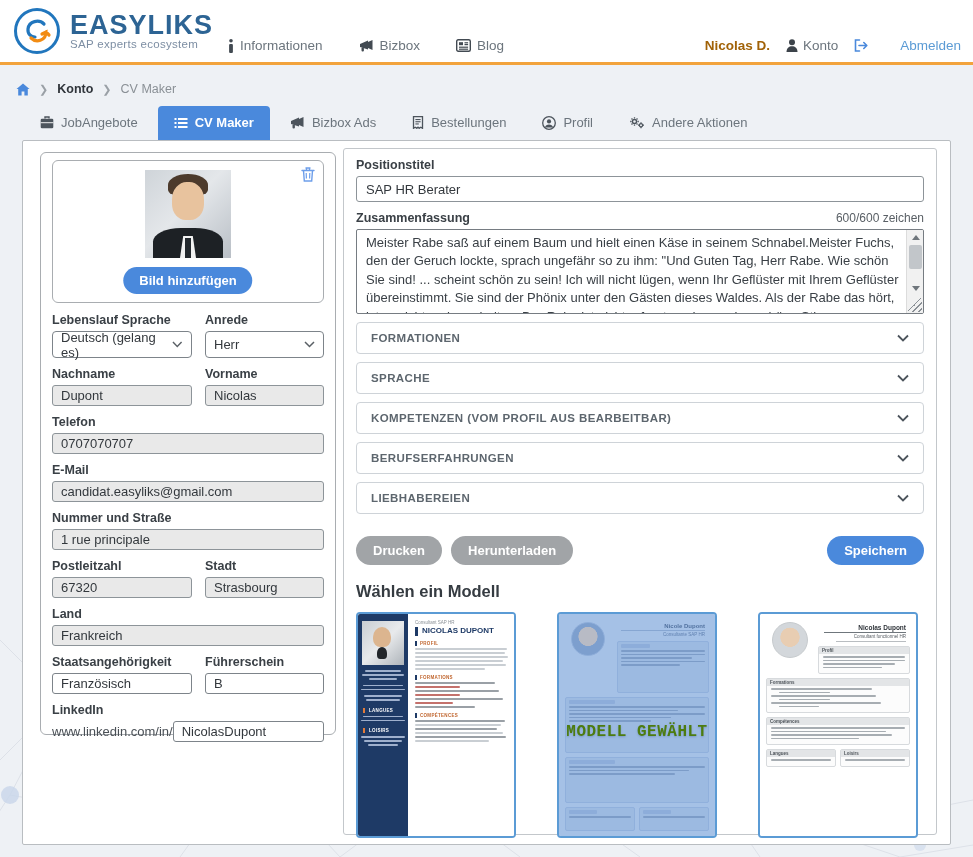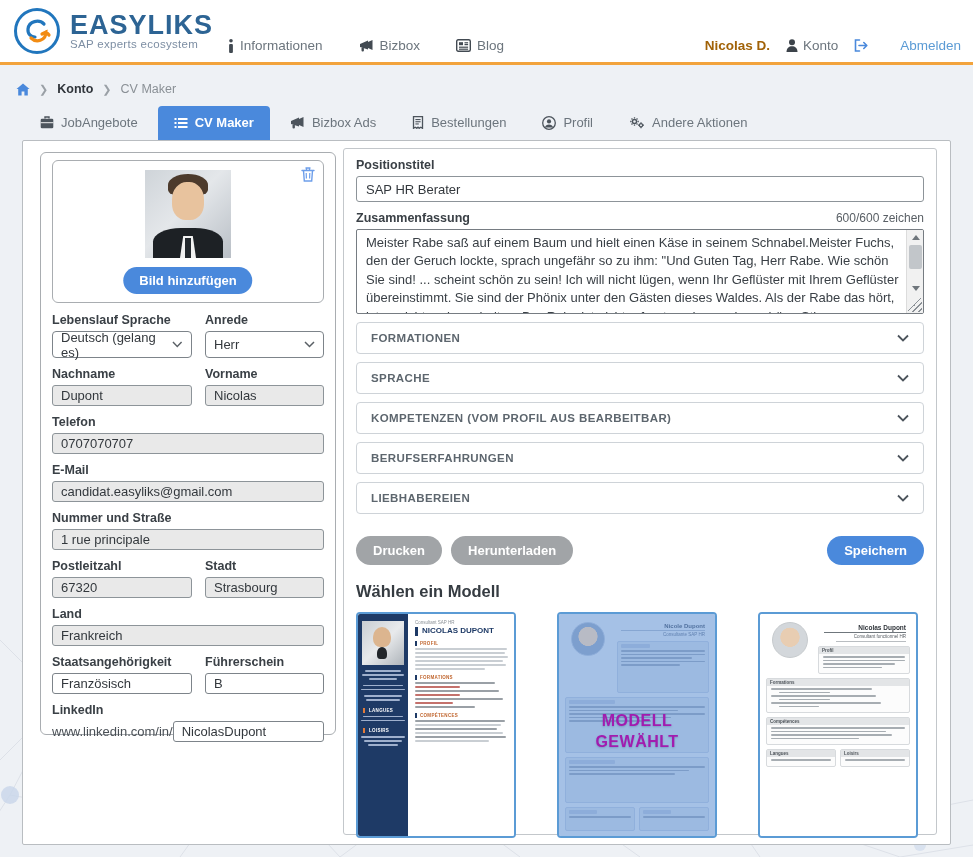--- a/index.html
+++ b/index.html
@@ -151,22 +151,22 @@
              margin:3px 4px 1px 56px; padding-bottom:1px; }
   .m2-role { text-align:right; font-size:4.5px; color:#4a6档}
   .m2-role { text-align:right; font-size:4.5px; color:#4a6a94; margin-right:4px; }
   .m2-box { background:#b7d0ec; border:1px solid #a0bde2; border-radius:2px; margin-top:4px; padding:2px 3px; }
   .m2-box .hd { height:4px; background:#9cb9de; border-radius:1px; margin-bottom:2px; width:34%; }
   .m2 .tl { background:#7d99bd; margin:2px 0; height:1.5px; }
   .m2-bottom { display:flex; gap:4px; }
   .m2-bottom .m2-box { flex:1; }
   .m2-overlay { position:absolute; inset:0; background:rgba(125,160,212,.45); display:flex; align-items:center;
                 justify-content:center; text-align:center; }
-  .m2-overlay span { font-size:16px; line-height:1.3; font-weight:800; color:#a21caf; letter-spacing:.5px;
-                     text-shadow:0 1px 2px rgba(60,90,140,.35); padding-top:14px; }
+  .m2-overlay span { font-size:16px; line-height:1.3; font-weight:800; color:#4d7c0f; letter-spacing:.5px;
+                     text-shadow:0 1px 2px rgba(60,90,140,.35); padding-top:14px;font-family:Liberation Mono, monospace; }
 
   
   .m3 { width:100%; height:100%; background:#fff; position:relative; padding:6px; }
   .m3-photo { position:absolute; left:12px; top:8px; width:36px; height:36px; border-radius:50%;
               background:radial-gradient(circle at 50% 42%, #e8cdb2 0 36%, #d3d7db 38%); border:1px solid #c6cacd; }
   .m3-name { text-align:right; font-size:6.5px; font-weight:700; color:#2f343a; border-bottom:1px solid #6f767c;
              margin:4px 4px 1px 58px; padding-bottom:1px; }
   .m3-role { text-align:right; font-size:4.5px; color:#5a6066; border-bottom:1px solid #b9bdc1;
              margin:0 4px 0 70px; padding-bottom:2px; }
   .m3-box { border:1px solid #d7dadd; border-radius:2px; margin-top:4px; padding:0 0 3px; background:#fcfcfc; }

